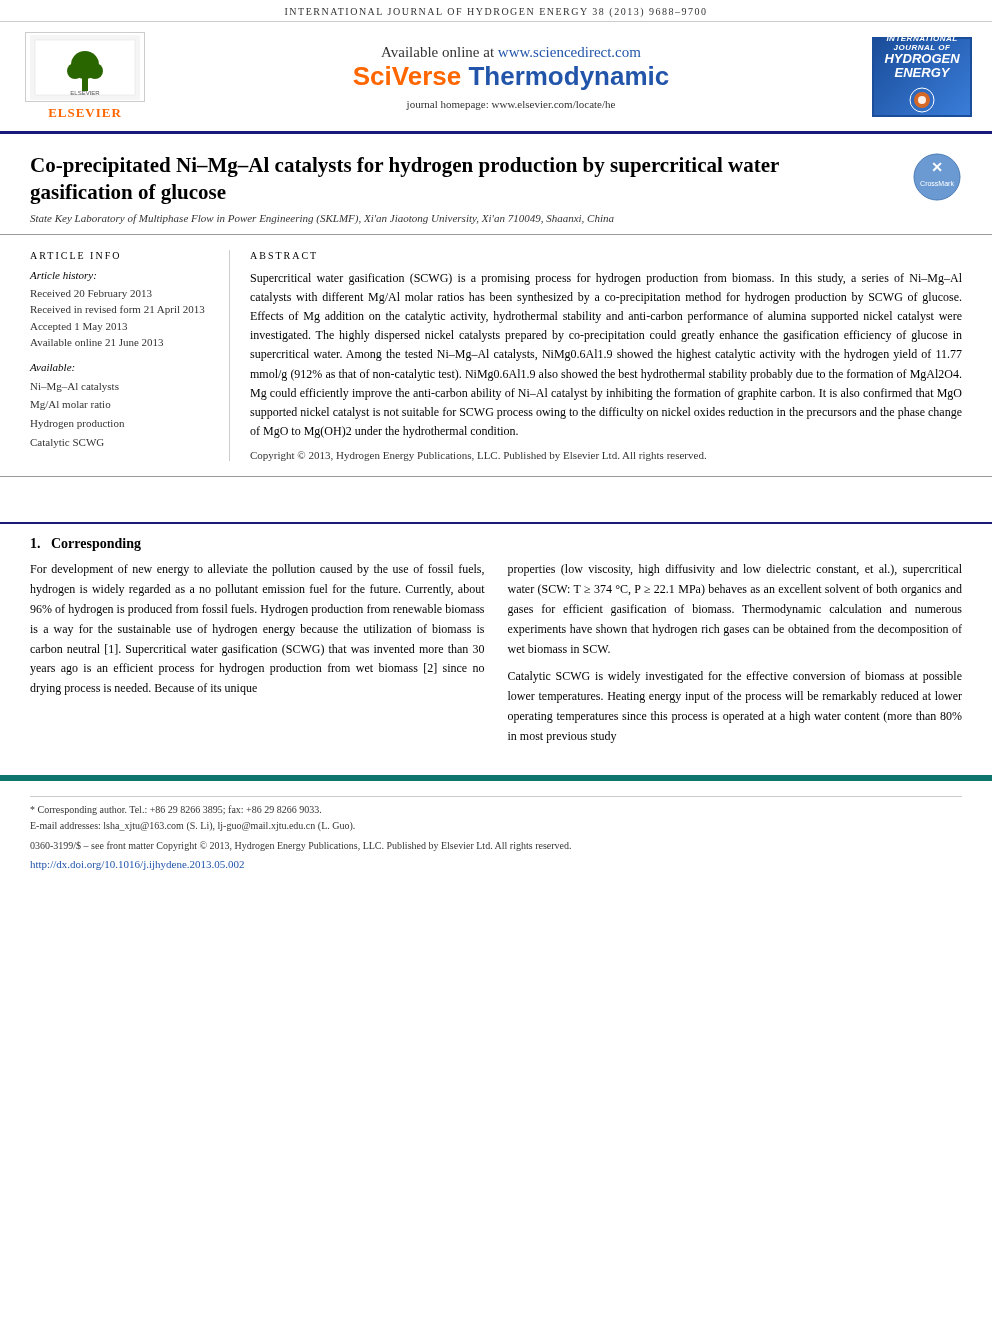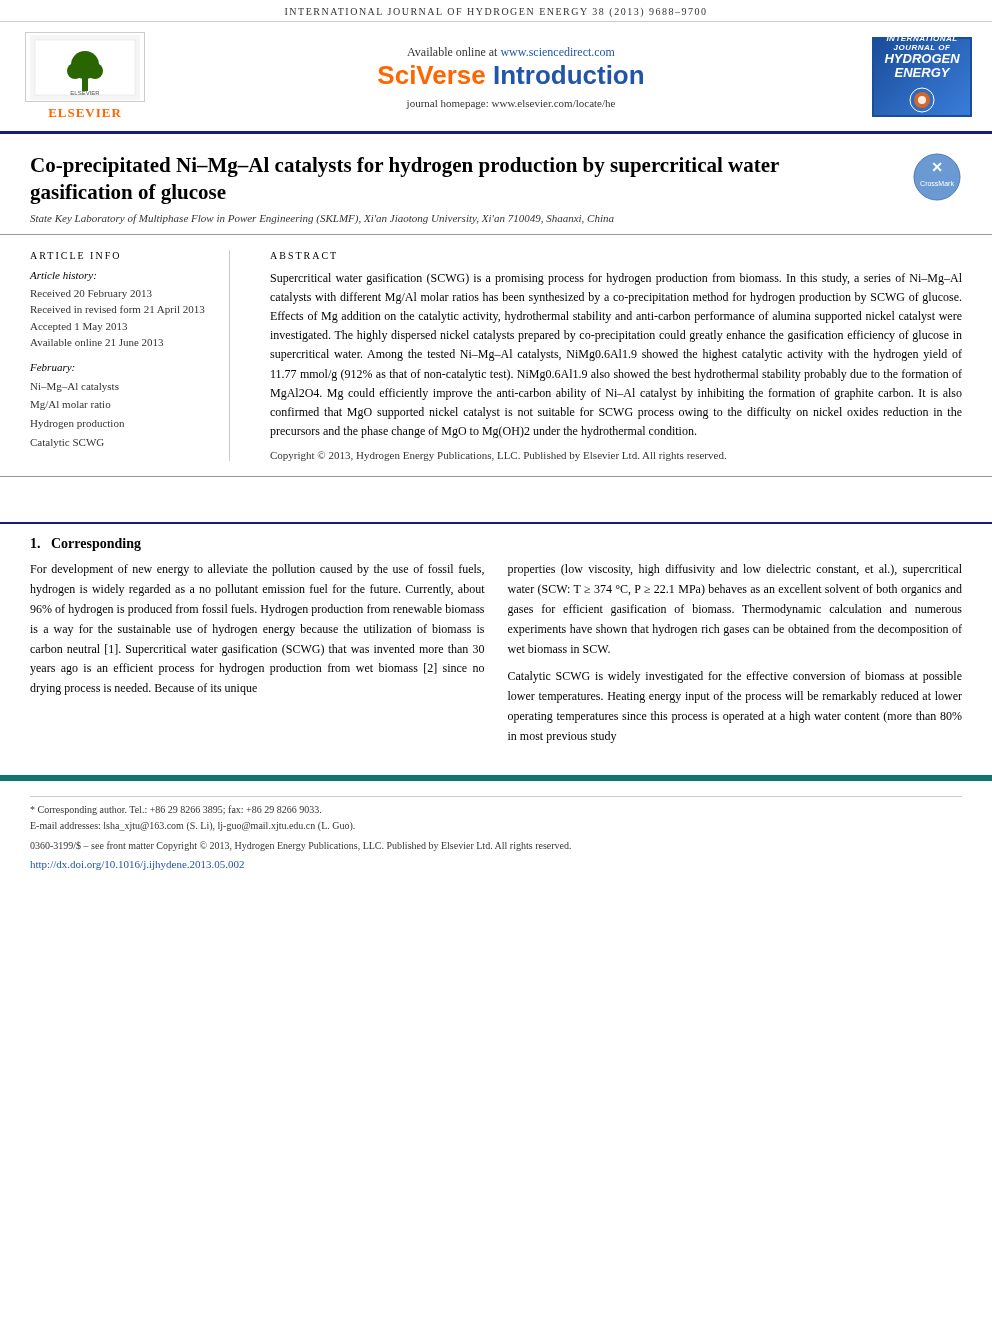--- a/index.html
+++ b/index.html
@@ -66,21 +66,21 @@
       letter-spacing: 1px;
     }
 
     .center-header {
       flex: 1;
       text-align: center;
       padding: 0 20px;
     }
 
     .available-online {
-      font-size: 12px;
+      font-size: 15px;
       color: #333;
     }
 
     .available-online a {
       color: #2255aa;
       text-decoration: none;
     }
 
     .sciverse-title {
       font-size: 26px;
@@ -167,21 +167,21 @@
       font-size: 11px;
       font-style: italic;
       margin-top: 5px;
       color: #333;
     }
 
     
     .two-col-section {
       display: flex;
       padding: 15px 30px;
-      gap: 40px;
+      gap: 20px;
       border-bottom: 1px solid #999;
     }
 
     .left-col {
       width: 200px;
       flex-shrink: 0;
       border-right: 1px solid #ccc;
       padding-right: 15px;
     }
 
@@ -329,21 +329,21 @@
     </div>
     <div class="elsevier-label">ELSEVIER</div>
   </div>
 
   <div class="center-header">
     <div class="available-online">
       <span>Available online at</span>
       <a>www.sciencedirect.com</a>
     </div>
     <div class="sciverse-title">
-      <span style="color:#ff6600;">SciVerse </span><span style="color:#2255aa;">Introduction</span>
+      <span style="color:#ff6600;">SciVerse </span><span style="color:#2255aa;">Thermodynamic</span>
     </div>
     <div class="journal-homepage">
       <span>journal homepage: www.elsevier.com/locate/he</span>
     </div>
   </div>
 
   <div class="journal-logo">
     <div class="j-title">International Journal of</div>
     <div class="j-main">HYDROGEN<br>ENERGY</div>
     <div style="margin-top:4px; width:40px; height:30px; position:relative;">
@@ -380,21 +380,21 @@
       <div class="info-group-title">Article history:</div>
       <div class="info-item">Received 20 February 2013</div>
       <div class="info-item">
         <span>Received in revised form 21 April 2013</span>
       </div>
       <div class="info-item">Accepted 1 May 2013</div>
       <div class="info-item">Available online 21 June 2013</div>
     </div>
 
     <div class="article-info-group">
-      <div class="info-group-title">February:</div>
+      <div class="info-group-title">Available:</div>
       <div class="keywords-list">
         <div>Ni–Mg–Al catalysts</div>
         <div>Mg/Al molar ratio</div>
         <div>Hydrogen production</div>
         <div>Catalytic SCWG</div>
       </div>
     </div>
   </div>
 
   <div class="right-col">

